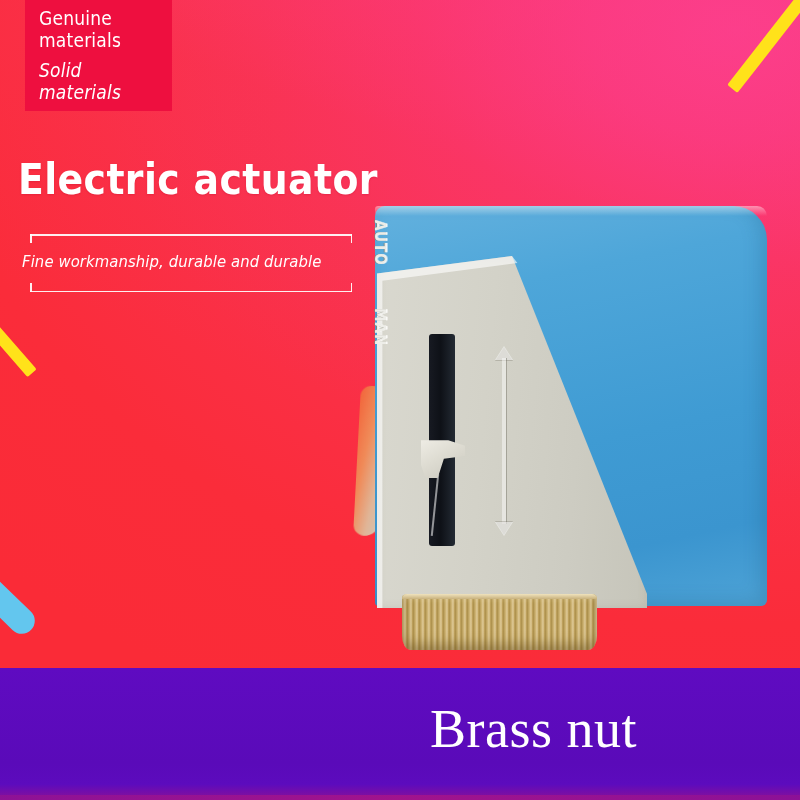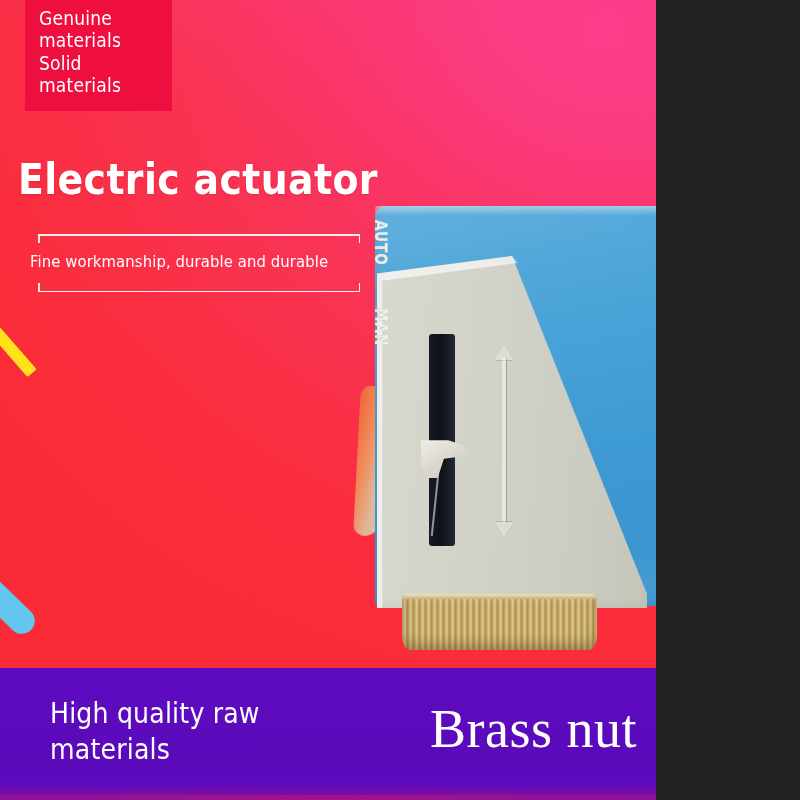--- a/index.html
+++ b/index.html
@@ -2,21 +2,21 @@
 <html><head>
 <meta charset="utf-8">
 <style>
   html, body {
     margin: 0;
     padding: 0;
     background: #222;
   }
   #stage {
     position: relative;
-    width: 656px;
+    width: 800px;
     height: 800px;
     overflow: hidden;
     font-family: "DejaVu Sans", sans-serif;
     background: #a16207;
   }
 
   
   .bg-base {
     position: absolute;
     inset: 0;
@@ -79,44 +79,46 @@
   .badge-line {
     color: #ffffff;
     font-family: "DejaVu Sans Condensed", "Liberation Sans Narrow", "Liberation Sans", sans-serif;
     font-size: 19px;
     line-height: 22px;
     font-weight: 400;
     letter-spacing: 0.2px;
     white-space: pre-line;
   }
   .badge-line.second {
-    margin-top: 1px;
+    margin-top: 8px;
+    font-style: italic;
   }
 
   
   .headline {
     position: absolute;
     left: 18px;
     top: 156px;
     color: #ffffff;
     font-family: "DejaVu Sans Condensed", "Liberation Sans Narrow", "Liberation Sans", sans-serif;
     font-size: 42px;
     line-height: 48px;
     font-weight: 700;
     letter-spacing: 0.4px;
     text-shadow: 0 1px 2px rgba(180,0,40,0.25);
   }
 
   
   .sub-frame {
     position: absolute;
-    left: 30px;
+    left: 22px;
     top: 234px;
     width: 330px;
     height: 58px;
+    font-style: italic;
   }
   .sub-frame .edge {
     position: absolute;
     background: rgba(255,255,255,0.92);
   }
   .sub-frame .edge.top {
     left: 8px; top: 0; height: 1.5px; right: 0;
   }
   .sub-frame .edge.bottom {
     left: 8px; bottom: 0; height: 1.5px; right: 0;
@@ -412,18 +414,17 @@
     </div>
     <div class="emboss-label auto">AUTO</div>
     <div class="emboss-label man">MAN</div>
 
     <div class="brass-nut">
       <div class="top-lip"></div>
     </div>
   </div>
 
   <div class="banner">
-    <div class="banner-left">High quality raw materials</div>
     <div class="banner-right">Brass nut</div>
     <div class="banner-foot"></div>
   </div>
 
 </div>
 
 </body></html>

